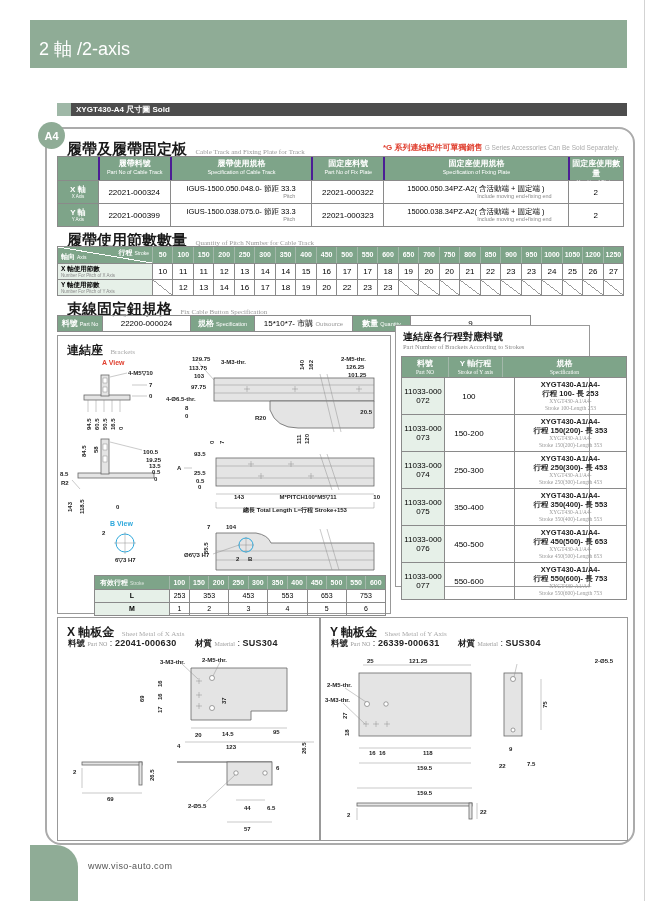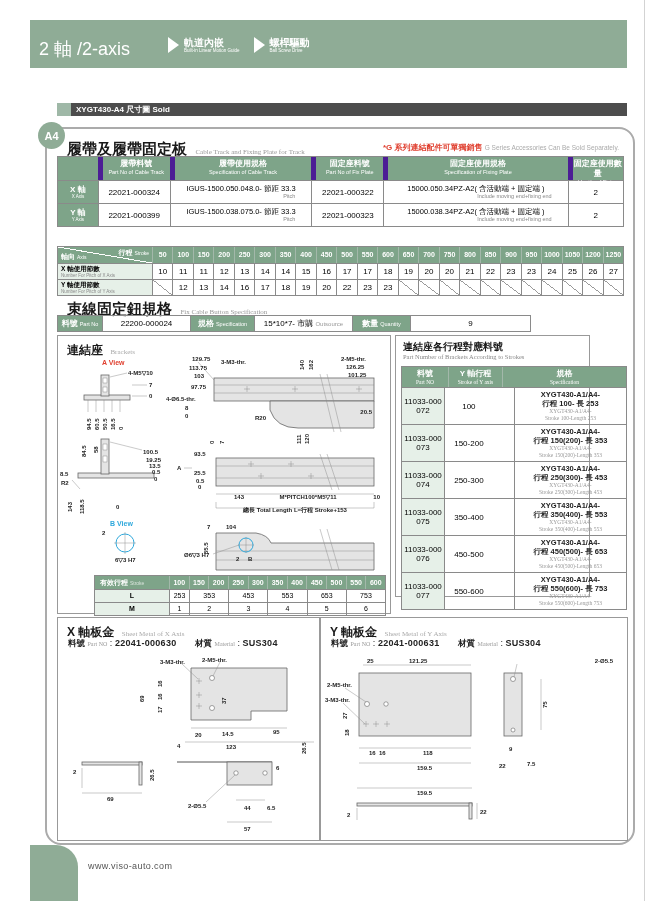--- a/index.html
+++ b/index.html
@@ -22,21 +22,21 @@
   .badge{position:absolute;left:-9px;top:-7px;width:27px;height:27px;border-radius:50%;background:#8FAC96;color:#fff;font-size:11px;font-weight:bold;display:flex;align-items:center;justify-content:center;}
   .sec-title{position:absolute;white-space:nowrap;}
   .sec-title .zh{font-size:15px;font-weight:bold;color:#1a1a1a;}
   .sec-title .en{font-size:7px;color:#999;font-family:"Liberation Serif",serif;margin-left:4px;}
   .note{position:absolute;right:14px;top:13px;font-size:8px;white-space:nowrap;}
   .note .red{color:#E04030;font-weight:bold;}
   .note .gray{color:#aaa;font-size:6.5px;}
   
   #table1{position:absolute;left:10px;top:27px;width:567px;border:1px solid #8a8a8a;box-sizing:border-box;}
   .t1-head{display:flex;background:#7EA489;color:#fff;text-align:center;height:23px;}
-  .t1-hc{box-sizing:border-box;border-left:5px solid #4c1d95;}
+  .t1-hc{box-sizing:border-box;border-left:2px solid #4c1d95;}
   .t1-hc:first-child{border-left:none;}
   .h-zh{font-size:8px;font-weight:bold;line-height:10px;margin-top:2px;}
   .h-en{font-size:5.5px;line-height:7px;}
   .t1-row{display:flex;height:22px;border-top:1px solid #8a8a8a;}
   .t1-c{box-sizing:border-box;border-left:1px solid #8a8a8a;display:flex;flex-direction:column;align-items:center;justify-content:center;}
   .t1-c:first-child{border-left:none;}
   .w-ax{width:41px;}.w-p1{width:74px;}.w-sp{width:146px;}.w-p2{width:74px;}.w-fs{width:190px;}.w-q{width:57px;}
   .t1-axis{background:#7EA489;color:#fff;}
   .ax-zh{font-size:8px;font-weight:bold;line-height:9px;}
   .ax-en{font-size:4.5px;line-height:6px;}
@@ -117,36 +117,20 @@
   .footer-tab{position:absolute;left:30px;top:845px;width:48px;height:56px;background:#8FAC96;border-top-right-radius:22px;}
   .footer-url{position:absolute;left:88px;top:861px;font-size:9px;color:#555;letter-spacing:.4px;}
 </style>
 </head>
 <body>
 
 <div class="edge-line"></div>
 
 <div class="header-bar">
   <span class="hb-sub">2 軸 /2-axis</span>
-  <div class="features">
-    <div class="feature">
-      <span class="tri"></span>
-      <span>
-          <div class="fzh">軌道內嵌</div>
-            <div class="fen">Built-in Linear Motion Guide</div>
-        </span>
-    </div>
-    <div class="feature">
-      <span class="tri"></span>
-      <span>
-          <div class="fzh">螺桿驅動</div>
-            <div class="fen">Ball Screw Drive</div>
-        </span>
-    </div>
-  </div>
 </div>
 
 <div class="section-bar">
   <span class="sq"></span><span>XYGT430-A4 尺寸圖 Sold</span>
 </div>
 
 <div class="main-box">
   <div class="badge">A4</div>
 
   <div class="sec-title" style="left:20px;top:11px;">
@@ -213,20 +197,24 @@
           <div class="t1-c t1-part w-p2">22021-000323</div>
           <div class="t1-c w-fs">
             <div class="sp-m">15000.038.34PZ-A2( 含活動端 + 固定端 )</div>
             <div class="sp-s">Include moving end+fixing end</div>
           </div>
           <div class="t1-c t1-qty w-q">2</div>
         </div>
       </div>
   </div>
 
+  <div class="sec-title" style="left:20px;top:102px;">
+    <span class="zh">履帶使用節數數量</span>
+    <span class="en">Quantity of Pitch Number for Cable Track</span>
+  </div>
 
   <div id="pitch">
     <div class="phead">
       <div class="corner">
         <div class="c-top"><span>行程</span> <i>Stroke</i></div>
         <div class="c-bot"><span>軸向</span> <i>Axis</i></div>
       </div>
       <div id="pitch-head" style="display:flex;flex:1;">
           <div class="pc">50</div>
           <div class="pc">100</div>
@@ -502,21 +490,21 @@
             <div class="sv sv2">2</div>
             <div class="sv sv2">3</div>
             <div class="sv sv2">4</div>
             <div class="sv sv2">5</div>
             <div class="sv sv2">6</div>
           </div>
       </div>
     </div>
   </div>
 
-  <div class="obox" style="left:348px;top:206px;width:195px;height:262px;">
+  <div class="obox" style="left:348px;top:196px;width:195px;height:262px;">
     <div class="bp-title-zh">連結座各行程對應料號</div>
     <div class="bp-title-en">Part Number of Brackets According to Strokes</div>
     <div id="bp-table">
       <div class="bp-head">
         <div class="bp-hc cw1">
             <div class="h-zh">料號</div>
             <div class="h-en">Part NO</div>
           </div>
         <div class="bp-hc cw2">
             <div class="h-zh">Y 軸行程</div>
@@ -650,21 +638,21 @@
       </g>
     </svg>
   </div>
 
   <div class="obox" style="left:273px;top:488px;width:308px;height:224px;">
     <div class="box-title">
       <span class="zh">Y 軸板金</span>
       <span class="en">Sheet Metal of Y Axis</span>
     </div>
     <div class="sm-part">
-      <b>料號</b> <i>Part NO</i> : <span class="val">22041-000631</span>
+      <b>料號</b> <i>Part NO</i> : <span class="val">26339-000631</span>
       <b class="m2">材質</b> <i>Material</i> : <span class="val">SUS304</span>
     </div>
     <svg width="296" height="182" viewBox="0 0 296 182" style="position:absolute;left:4px;top:38px;">
       <g>
         <rect x="34" y="17" width="112" height="63" class="plate"></rect>
         <circle cx="42" cy="48" r="2.5" fill="#fff" stroke="#666" stroke-width=".6"></circle>
         <circle cx="61" cy="48" r="2.2" fill="#fff" stroke="#666" stroke-width=".6"></circle>
         <path d="M38,68 h6 M41,65 v6 M48,68 h6 M51,65 v6 M59,68 h6 M62,65 v6" class="thin"></path>
         <line x1="38" y1="9" x2="146" y2="9" class="thin"></line>
         <text x="42" y="7" class="dim">25</text>

